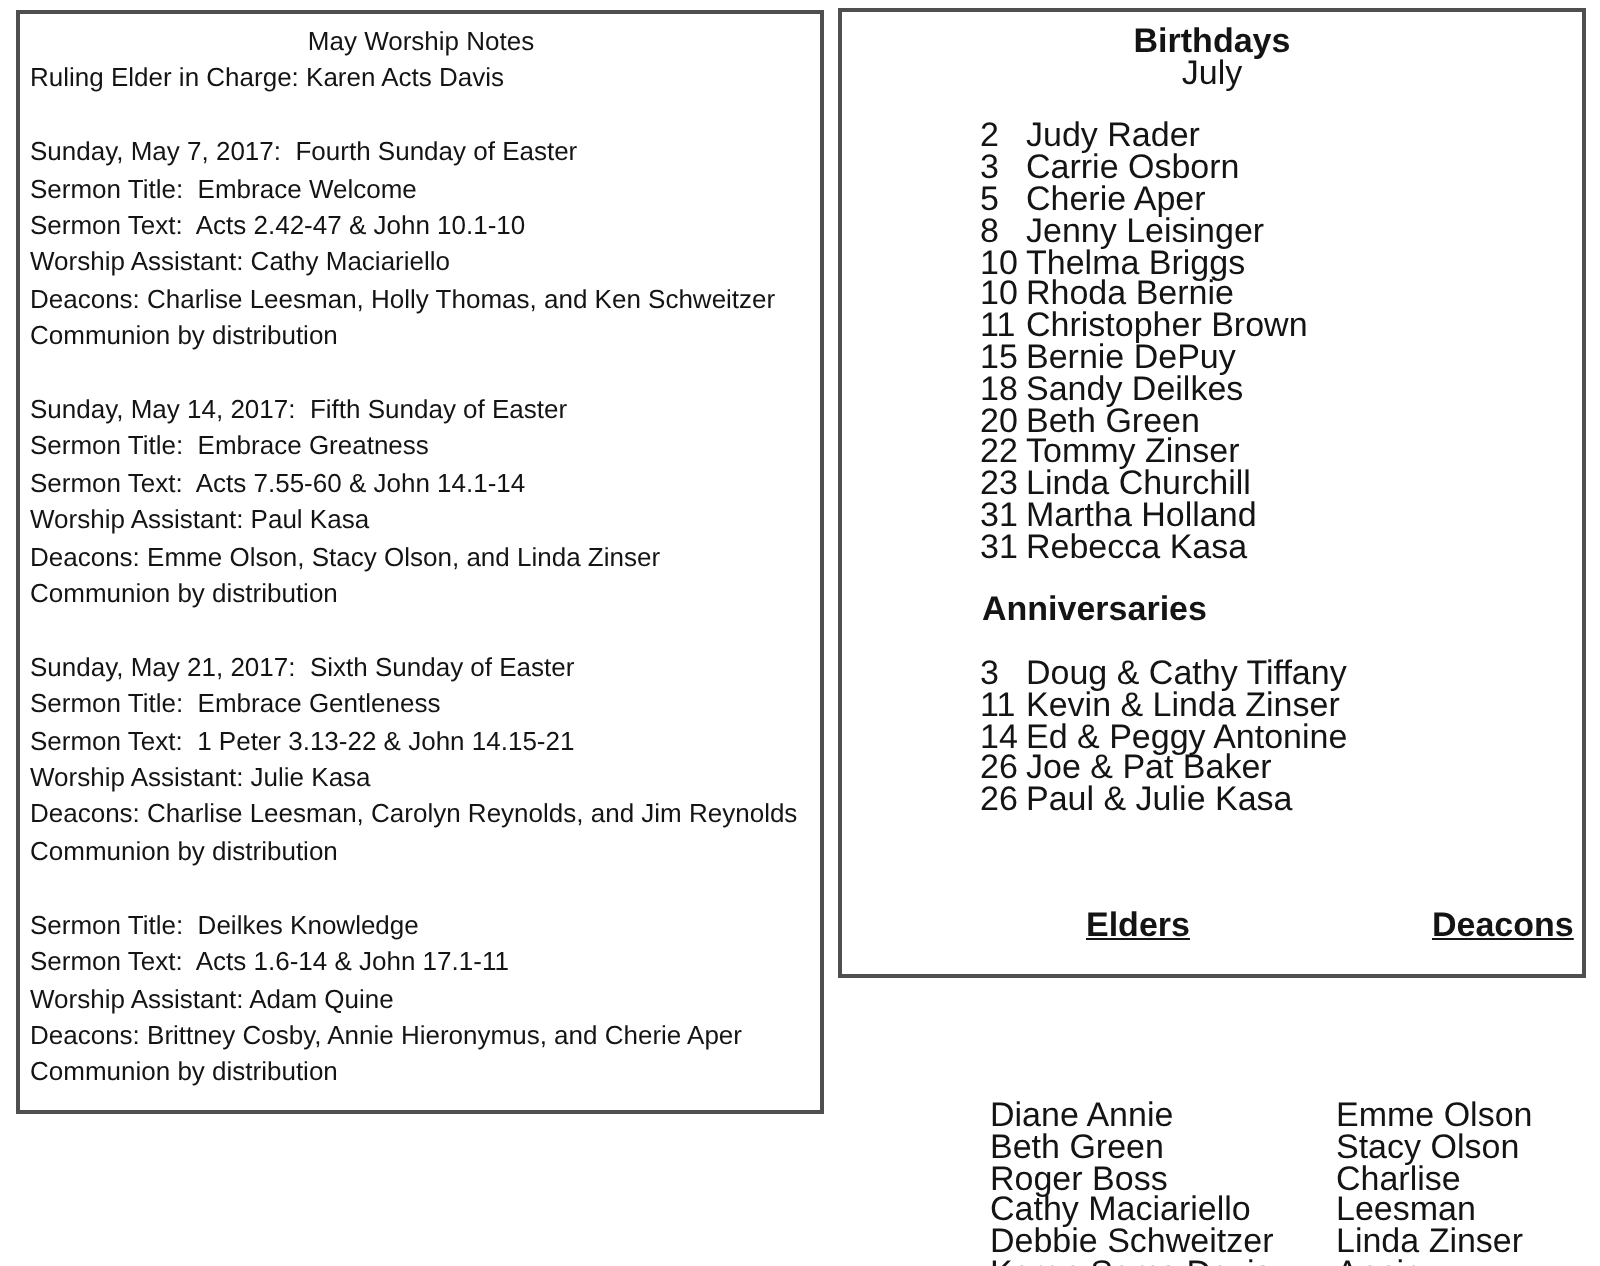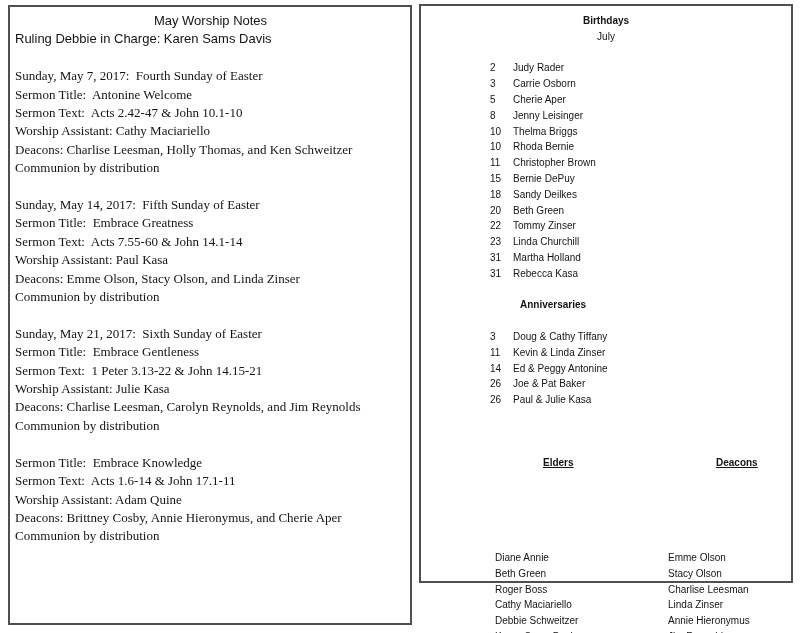--- a/index.html
+++ b/index.html
@@ -12,56 +12,56 @@
     overflow: hidden;
   }
   .panel {
     position: absolute;
     box-sizing: border-box;
     border: 2px solid #4f4f4f;
     background: #ffffff;
   }
   .panel.left {
     left: 8px; top: 5px;
-    width: 404px; height: 620px;
+    width: 404px; height: 552px;
     padding: 5px 4px 0 5px;
     font-size: 13px;
     line-height: 18.4px;
   }
   .panel.right {
     left: 419px; top: 4px;
-    width: 374px; height: 579px;
+    width: 374px; height: 485px;
     padding-top: 7px;
-    font-size: 10px;
+    font-size: 17px;
     line-height: 15.8px;
   }
   .pre { white-space: pre-wrap; }
   .center { text-align: center; }
   .bold { font-weight: bold; }
-  .service { margin-top: 18.4px; font-family: Liberation Serif, serif; }
+  .service { margin-top: 18.4px; }
   .list { margin-top: 15.8px; }
   .row { display: flex; padding-left: 69px; }
   .row .day { flex: 0 0 23px; width: 23px; }
-  .ann-title { margin-top: 15.8px; padding-left: 99px; }
+  .ann-title { margin-top: 15.8px; padding-left: 70px; }
   .officers { margin-top: 15.8px; display: flex; padding-left: 74px; }
   .officers .col { white-space: pre-wrap; }
   .officers .col.elders { width: 173px; flex: 0 0 173px; }
   .officers .hdr { font-weight: bold; text-decoration: underline; padding-left: 48px; }
 </style>
 </head>
 <body>
 
 <div class="panel left">
   <div class="center pre">May Worship Notes</div>
-  <div class="pre">Ruling Debbie in Charge: Karen Sams Davis</div>
+  <div class="pre">Ruling Elder in Charge: Karen Acts Davis</div>
   <div>
 
   <div class="service">
       <div class="pre">Sunday, May 7, 2017:  Fourth Sunday of Easter</div>
-      <div class="pre">Sermon Title:  Antonine Welcome</div>
+      <div class="pre">Sermon Title:  Embrace Welcome</div>
       <div class="pre">Sermon Text:  Acts 2.42-47 &amp; John 10.1-10</div>
       <div class="pre">Worship Assistant: Cathy Maciariello</div>
       <div class="pre">Deacons: Charlise Leesman, Holly Thomas, and Ken Schweitzer</div>
       <div class="pre">Communion by distribution</div>
     </div>
       <div class="service">
       <div class="pre">Sunday, May 14, 2017:  Fifth Sunday of Easter</div>
       <div class="pre">Sermon Title:  Embrace Greatness</div>
       <div class="pre">Sermon Text:  Acts 7.55-60 &amp; John 14.1-14</div>
       <div class="pre">Worship Assistant: Paul Kasa</div>
@@ -70,21 +70,21 @@
     </div>
       <div class="service">
       <div class="pre">Sunday, May 21, 2017:  Sixth Sunday of Easter</div>
       <div class="pre">Sermon Title:  Embrace Gentleness</div>
       <div class="pre">Sermon Text:  1 Peter 3.13-22 &amp; John 14.15-21</div>
       <div class="pre">Worship Assistant: Julie Kasa</div>
       <div class="pre">Deacons: Charlise Leesman, Carolyn Reynolds, and Jim Reynolds</div>
       <div class="pre">Communion by distribution</div>
     </div>
       <div class="service">
-      <div class="pre">Sermon Title:  Embrace Knowledge</div>
+      <div class="pre">Sermon Title:  Deilkes Knowledge</div>
       <div class="pre">Sermon Text:  Acts 1.6-14 &amp; John 17.1-11</div>
       <div class="pre">Worship Assistant: Adam Quine</div>
       <div class="pre">Deacons: Brittney Cosby, Annie Hieronymus, and Cherie Aper</div>
       <div class="pre">Communion by distribution</div>
     </div>
     </div>
 </div>
 
 <div class="panel right">
   <div class="center bold">Birthdays</div>

